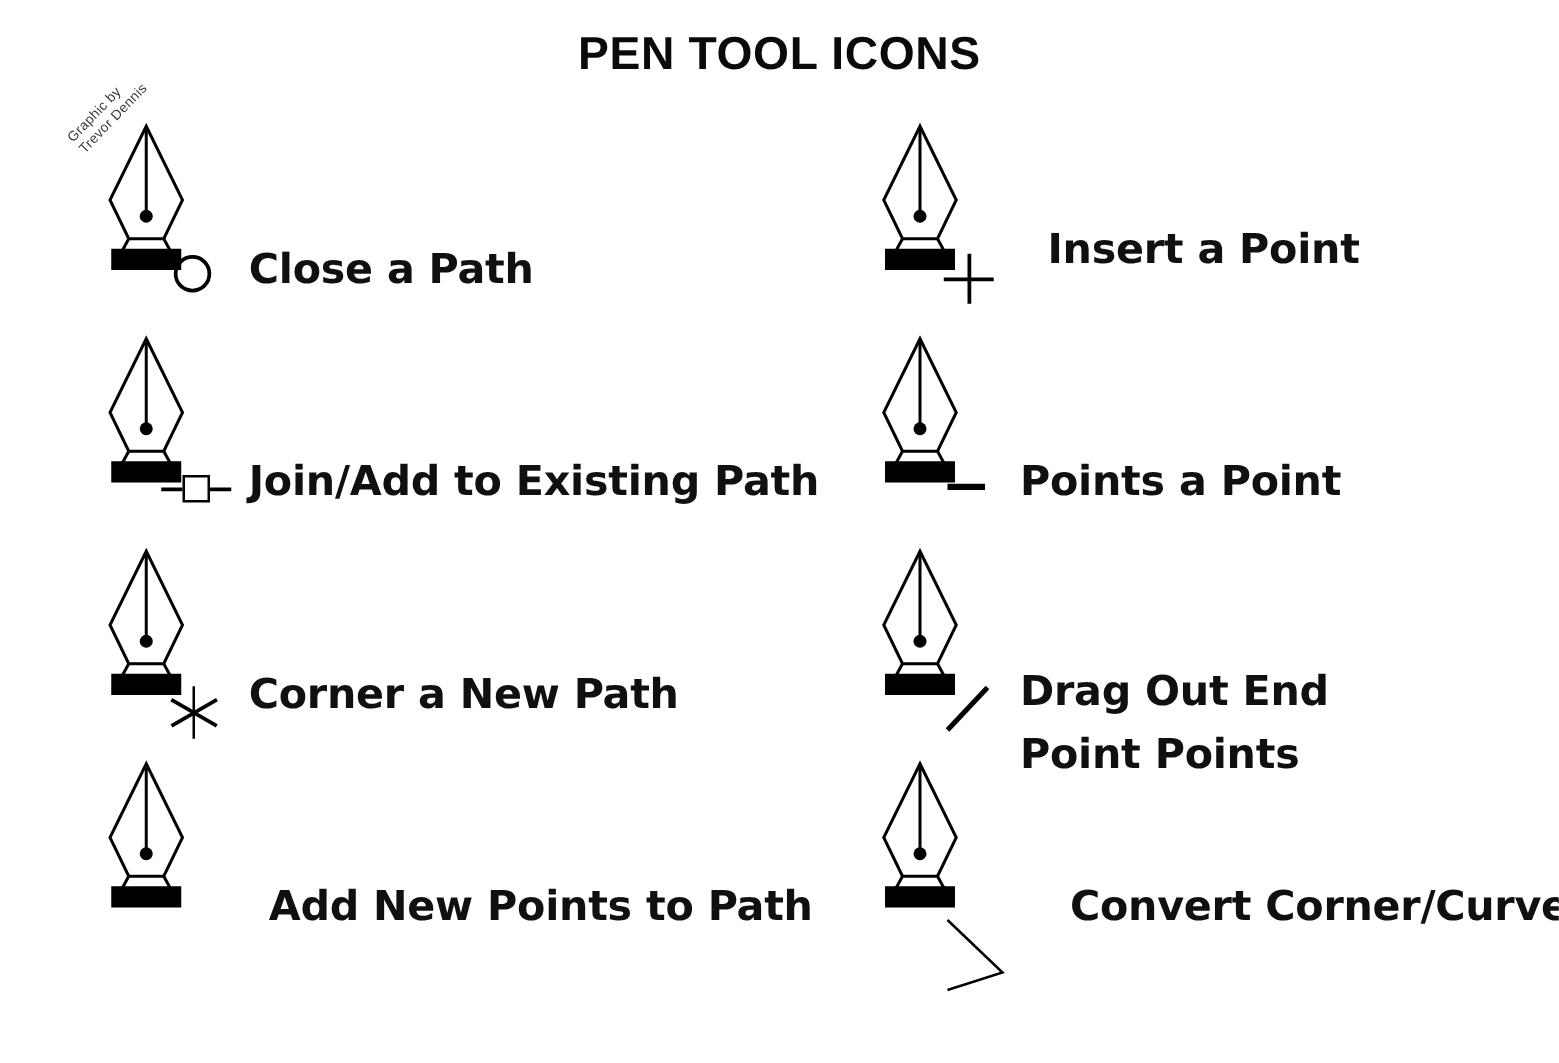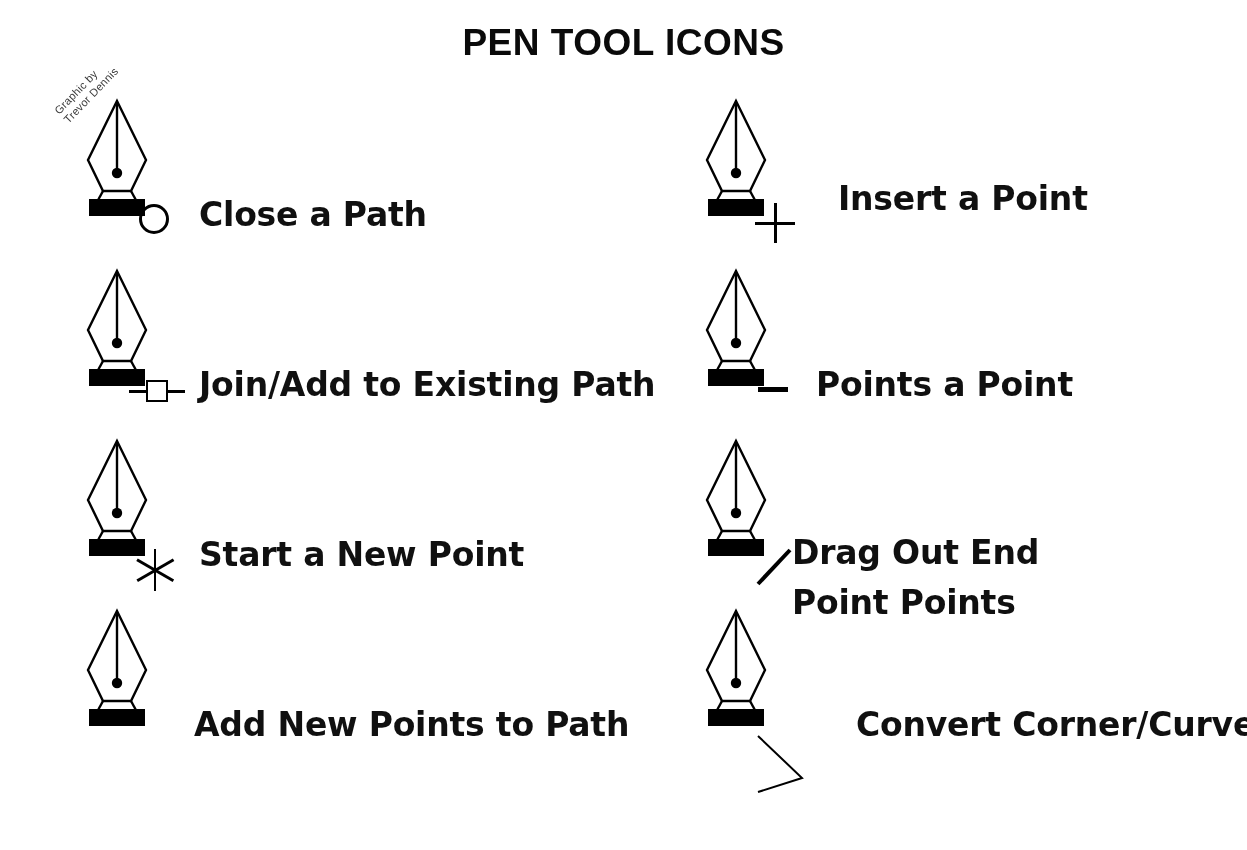--- a/index.html
+++ b/index.html
@@ -155,35 +155,35 @@
         <rect x="5" y="101" width="56" height="17" fill="#000"></rect>
       </svg>
     </div>
     <div class="mod" style="left:134px;top:549px;">
       <div class="asterisk">
         <div class="b a1"></div>
         <div class="b a2"></div>
         <div class="b a3"></div>
       </div>
     </div>
-    <div class="label" style="left:199px;top:530px;">Start a New Point</div>
+    <div class="label" style="left:199px;top:530px;">Corner a New Path</div>
   </div>
 
   <div class="row">
     <div class="pen" style="left:84px;top:608px;">
       <svg width="66" height="120" viewBox="0 0 66 120">
         <polygon points="33,3 62,62 47,93 19,93 4,62" fill="#fff" stroke="#000" stroke-width="2.4" stroke-linejoin="miter"></polygon>
         <line x1="33" y1="6" x2="33" y2="72" stroke="#000" stroke-width="2.4"></line>
         <circle cx="33" cy="75" r="5.2" fill="#000"></circle>
         <line x1="19" y1="93" x2="13" y2="104" stroke="#000" stroke-width="2.4"></line>
         <line x1="47" y1="93" x2="53" y2="104" stroke="#000" stroke-width="2.4"></line>
         <rect x="5" y="101" width="56" height="17" fill="#000"></rect>
       </svg>
     </div>
-    <div class="label" style="left:194px;top:700px;">Add New Points to Path</div>
+    <div class="label" style="left:215px;top:700px;">Add New Points to Path</div>
   </div>
 
   <div class="row">
     <div class="pen" style="left:703px;top:98px;">
       <svg width="66" height="120" viewBox="0 0 66 120">
         <polygon points="33,3 62,62 47,93 19,93 4,62" fill="#fff" stroke="#000" stroke-width="2.4" stroke-linejoin="miter"></polygon>
         <line x1="33" y1="6" x2="33" y2="72" stroke="#000" stroke-width="2.4"></line>
         <circle cx="33" cy="75" r="5.2" fill="#000"></circle>
         <line x1="19" y1="93" x2="13" y2="104" stroke="#000" stroke-width="2.4"></line>
         <line x1="47" y1="93" x2="53" y2="104" stroke="#000" stroke-width="2.4"></line>
@@ -225,21 +225,21 @@
         <line x1="19" y1="93" x2="13" y2="104" stroke="#000" stroke-width="2.4"></line>
         <line x1="47" y1="93" x2="53" y2="104" stroke="#000" stroke-width="2.4"></line>
         <rect x="5" y="101" width="56" height="17" fill="#000"></rect>
       </svg>
     </div>
     <div class="mod" style="left:752px;top:545px;">
       <svg class="slash" width="44" height="44" viewBox="0 0 44 44">
         <line x1="38" y1="5" x2="6" y2="39" stroke="#000" stroke-width="4"></line>
       </svg>
     </div>
-    <div class="label" style="left:792px;top:528px;">
+    <div class="label" style="left:816px;top:528px;">
       <span>Drag Out End</span>
       <span class="l2">Point Points</span>
     </div>
   </div>
 
   <div class="row">
     <div class="pen" style="left:703px;top:608px;">
       <svg width="66" height="120" viewBox="0 0 66 120">
         <polygon points="33,3 62,62 47,93 19,93 4,62" fill="#fff" stroke="#000" stroke-width="2.4" stroke-linejoin="miter"></polygon>
         <line x1="33" y1="6" x2="33" y2="72" stroke="#000" stroke-width="2.4"></line>

